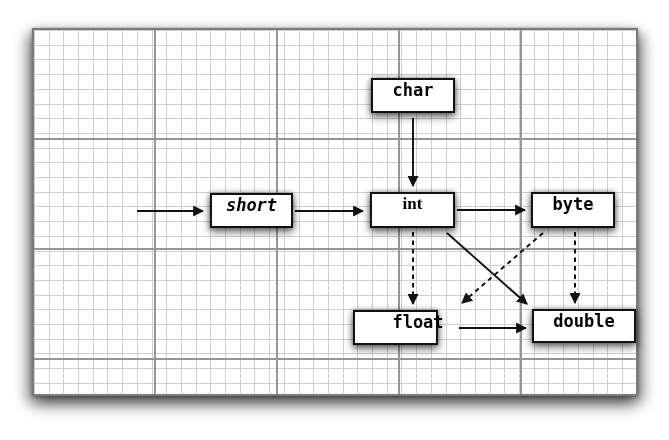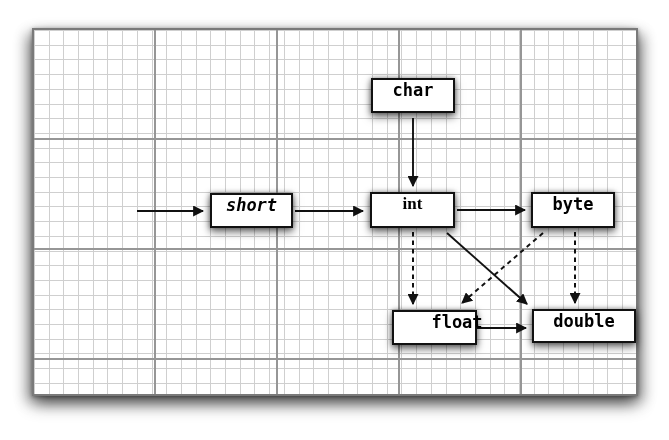--- a/index.html
+++ b/index.html
@@ -56,21 +56,21 @@
     box-shadow:
       0 4px 8px rgba(0,0,0,0.55),
       0 0 5px rgba(0,0,0,0.40);
     z-index: 2;
   }
   #node-byte   { left: 50px;  top: 193px; width: 85px; height: 35px; }
   #node-short  { left: 210px; top: 193px; width: 83px; height: 35px; font-style: italic; }
   #node-char   { left: 371px; top: 78px;  width: 84px; height: 35px; }
   #node-int    { left: 370px; top: 192px; width: 85px; height: 36px; font-family: Liberation Serif, serif; }
   #node-long   { left: 531px; top: 192px; width: 84px; height: 36px; }
-  #node-float  { left: 392px; top: 310px; width: 85px; height: 35px; padding-left: 45px; }
+  #node-float  { left: 353px; top: 310px; width: 85px; height: 35px; padding-left: 45px; }
   #node-double { left: 532px; top: 309px; width: 104px; height: 34px; }
 
   #edges {
     position: absolute;
     left: 0; top: 0;
     width: 669px;
     height: 440px;
     z-index: 1;
   }
   .edge        { stroke: #111111; stroke-width: 1.9px; fill: none; }

